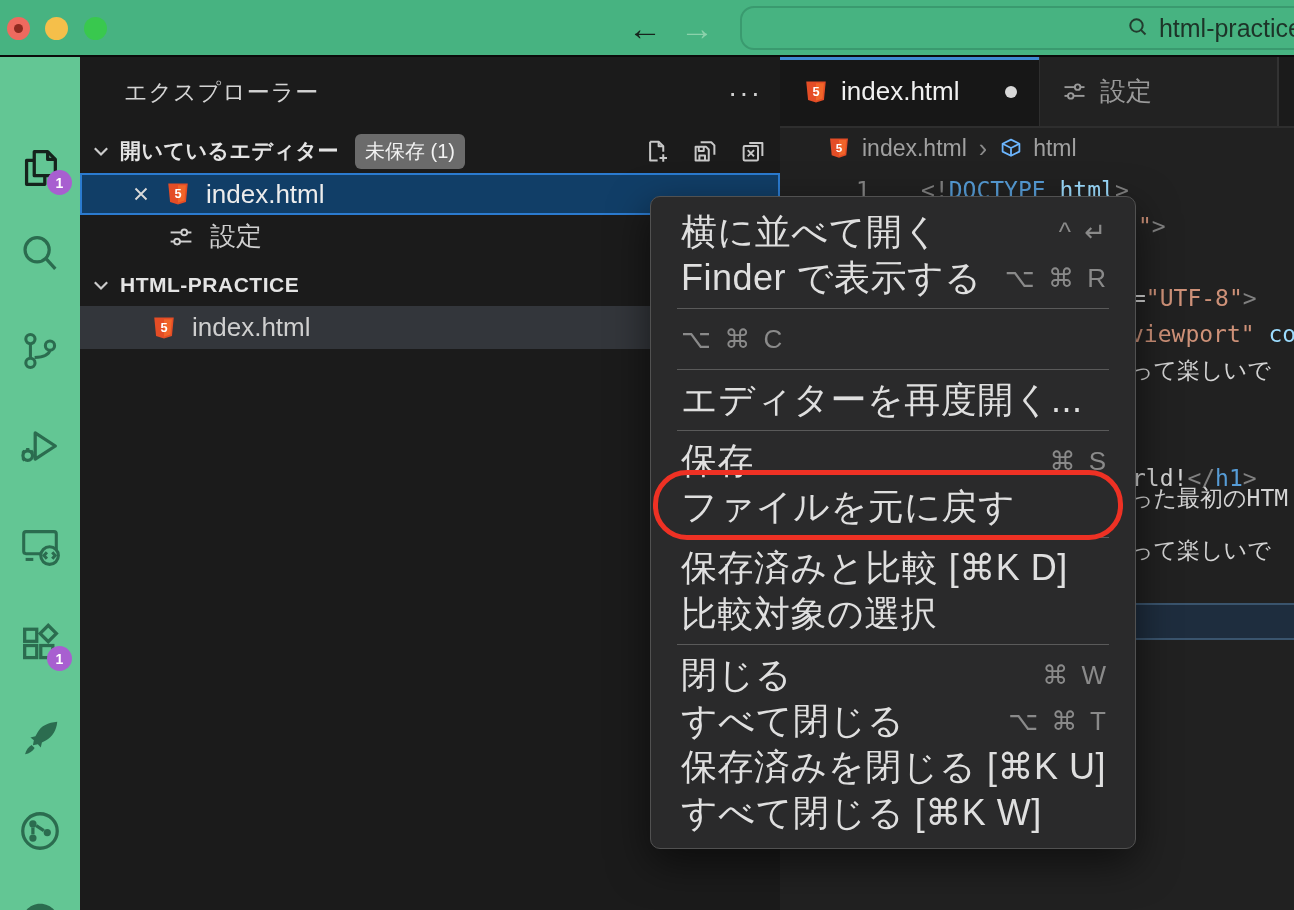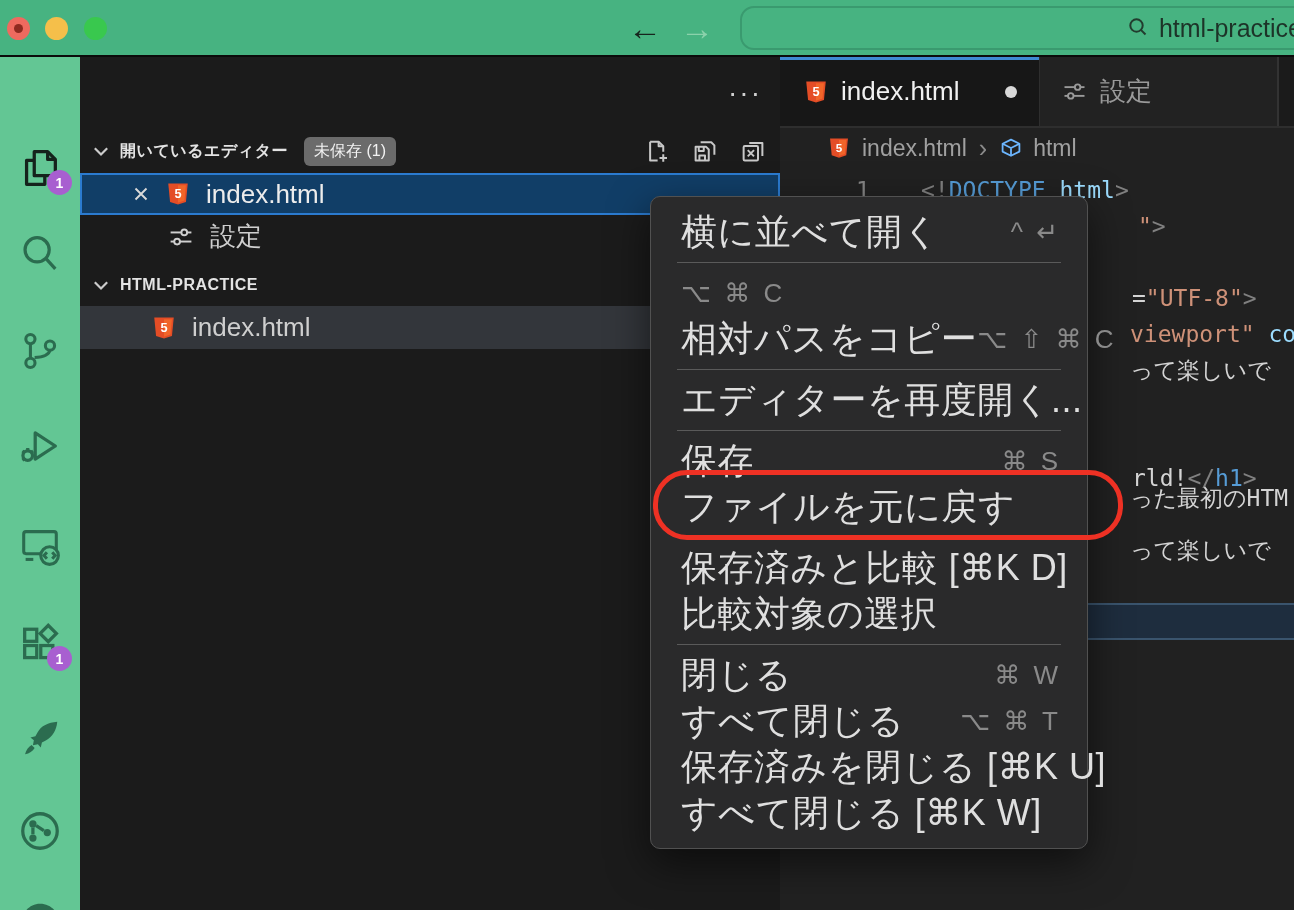--- a/index.html
+++ b/index.html
@@ -35,22 +35,22 @@
     background:#a85fd0;color:#fff;font-size:14px;font-weight:bold;display:flex;align-items:center;justify-content:center;}
   
   .sidebar{position:absolute;left:80px;top:57px;bottom:0;width:700px;background:#1b1b1b;}
   .sb-title{position:absolute;left:0;top:0;right:0;height:71px;display:flex;align-items:center;}
   .sb-title-text{margin-left:44px;font-size:23px;color:#d4d4d4;letter-spacing:1px;}
   .sb-more{position:absolute;left:648px;top:0;height:71px;display:flex;align-items:center;font-size:28px;color:#d0d0d0;letter-spacing:2px;cursor:default;}
   .sb-section{position:absolute;left:0;right:0;height:46px;display:flex;align-items:center;}
   .sb-sec1{top:71px;}
   .sb-sec2{top:205px;}
   .sb-chevron{margin-left:10px;flex:0 0 auto;color:#cccccc;}
-  .sb-sec-label{margin-left:8px;font-size:16px;font-weight:bold;color:#e4e4e4;letter-spacing:0.5px;white-space:nowrap;}
-  .sb-badge{margin-left:16px;background:#6b6b6b;color:#f2f2f2;font-size:16px;padding:4px 10px;border-radius:6px;white-space:nowrap;}
+  .sb-sec-label{margin-left:8px;font-size:21px;font-weight:bold;color:#e4e4e4;letter-spacing:0.5px;white-space:nowrap;}
+  .sb-badge{margin-left:16px;background:#6b6b6b;color:#f2f2f2;font-size:20px;padding:4px 10px;border-radius:6px;white-space:nowrap;}
   .sb-actions{position:absolute;right:12px;top:0;height:46px;display:flex;align-items:center;gap:18px;color:#c8c8c8;}
   .sb-actions svg{width:30px;height:30px;display:block;}
   .sb-row{position:absolute;left:0;right:0;height:43px;display:flex;align-items:center;box-sizing:border-box;}
   .row-open1{top:116px;height:42px;background:#113e67;border:2px solid #2b7bd0;}
   .row-open2{top:158px;}
   .row-file1{top:249px;background:#33363b;}
   .row-label{font-size:26px;color:#cfcfcf;white-space:nowrap;}
   .row-open1 .row-label{color:#ececec;}
   .x-close{margin-left:48px;margin-right:14px;color:#dadada;flex:0 0 auto;}
   .fileicon{flex:0 0 auto;}
@@ -76,21 +76,21 @@
   
   .code-layer{position:absolute;left:0;top:0;width:1294px;height:910px;pointer-events:none;z-index:2;
     font-family:"DejaVu Sans Mono",monospace;font-size:23px;}
   .code-frag{position:absolute;height:36px;line-height:36px;white-space:pre;}
   .tok-blue{color:#569cd6;} .tok-lblue{color:#9cdcfe;} .tok-salmon{color:#ce9178;}
   .tok-gray{color:#808080;} .tok-text{color:#d4d4d4;} .tok-num{color:#858585;}
   .selection-line{position:absolute;left:781px;right:0;top:603px;height:37px;box-sizing:border-box;
     background:#1e2d3e;border-top:2px solid #3a546d;border-bottom:2px solid #3a546d;z-index:1;}
   
   .context-menu{
-    position:absolute;left:650px;top:196px;width:438px;z-index:10;box-sizing:border-box;
+    position:absolute;left:650px;top:196px;width:486px;z-index:10;box-sizing:border-box;
     background:#2a2a2b;border:1px solid #515151;border-radius:10px;
     box-shadow:0 14px 40px rgba(0,0,0,0.55);padding:12px 0;
   }
   .menu-item{height:46px;display:flex;align-items:center;padding:0 26px 0 30px;}
   .mi-label{flex:1;font-size:36px;color:#dfdfdf;white-space:nowrap;letter-spacing:0.5px;}
   .mi-shortcut{font-size:26px;color:#8a8a8a;white-space:nowrap;letter-spacing:3px;}
   .menu-sep{height:1px;background:#5a5a5a;margin:7px 26px;}
   
   .red-annotation{
     position:absolute;left:653px;top:470px;width:470px;height:70px;box-sizing:border-box;
@@ -181,20 +181,23 @@
       </svg>
     </div>
     <div class="ab-item" style="top:842px">
       <svg viewBox="0 0 24 24" fill="currentColor">
         <path d="M12 2.5c5.3 0 9.5 3.9 9.5 8.7 0 3-1.8 5.1-4.6 5.1-2.4 0-3.4-1.5-5.9-1.5-2 0-3.6 1.3-3.6 3.2 0 1.6 1.1 2.9 2.7 3.4-5-.4-7.6-4.4-7.6-9.1C2.5 6.9 6.7 2.5 12 2.5zm0 3.2c-2.9 0-5.4 1.7-6.3 4.2 1.3-1.5 3.2-2.4 5.6-2.4 3.3 0 5.9 1.8 5.9 4.2 0 .8-.3 1.5-.8 2 1.1-.4 1.9-1.5 1.9-3.1 0-2.8-2.8-4.9-6.3-4.9z"></path>
       </svg>
     </div>
   </nav>
 
   <aside class="sidebar">
+    <div class="sb-title">
+      <span class="sb-title-text">エクスプローラー</span>
+    </div>
     <span class="sb-more">···</span>
 
     <div class="sb-section sb-sec1">
       <svg class="sb-chevron" width="22" height="22" viewBox="0 0 16 16" fill="none" stroke="currentColor" stroke-width="1.6">
           <path d="M3.5 6l4.5 4.5L12.5 6"></path>
         </svg>
       <span class="sb-sec-label">開いているエディター</span>
       <span class="sb-badge">未保存 (1)</span>
       <span class="sb-actions">
         <svg viewBox="0 0 24 24" fill="none" stroke="currentColor" stroke-width="1.6" stroke-linejoin="round">
@@ -304,27 +307,27 @@
       <div class="code-frag" style="left: 1132px; top: 460px;"><span class="tok-text">rld!</span><span class="tok-gray">&lt;/</span><span class="tok-blue">h1</span><span class="tok-gray">&gt;</span></div>
       <div class="code-frag" style="left: 1130px; top: 480px;"><span class="tok-text">った最初のHTM</span></div>
       <div class="code-frag" style="left: 1130px; top: 532px;"><span class="tok-text">って楽しいで</span></div>
     </div>
 
   <div class="context-menu" id="context-menu">
       <div class="menu-item">
         <span class="mi-label">横に並べて開く</span>
         <span class="mi-shortcut">^ ↵</span>
       </div>
+      <div class="menu-item">
+        <span class="mi-label">Finder で表示する</span>
+        <span class="mi-shortcut">⌥ ⌘ R</span>
+      </div>
       <div class="menu-sep"></div>
       <div class="menu-item">
         <span class="mi-shortcut">⌥ ⌘ C</span>
-      </div>
-      <div class="menu-item">
-        <span class="mi-label">相対パスをコピー</span>
-        <span class="mi-shortcut">⌥ ⇧ ⌘ C</span>
       </div>
       <div class="menu-sep"></div>
       <div class="menu-item">
         <span class="mi-label">エディターを再度開く...</span>
       </div>
       <div class="menu-sep"></div>
       <div class="menu-item">
         <span class="mi-label">保存</span>
         <span class="mi-shortcut">⌘ S</span>
       </div>

